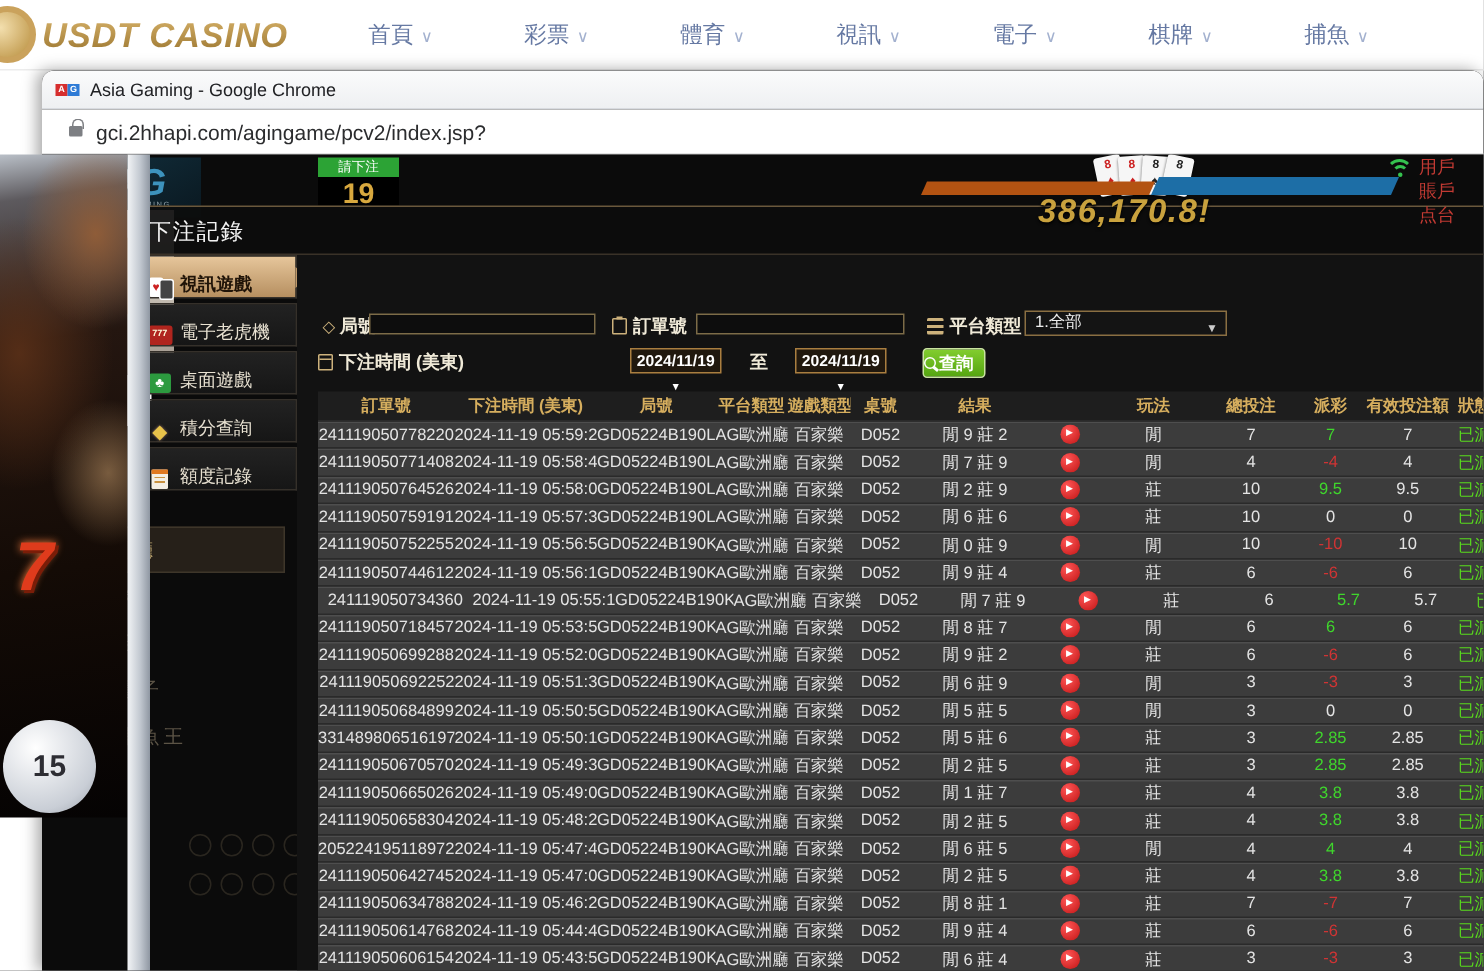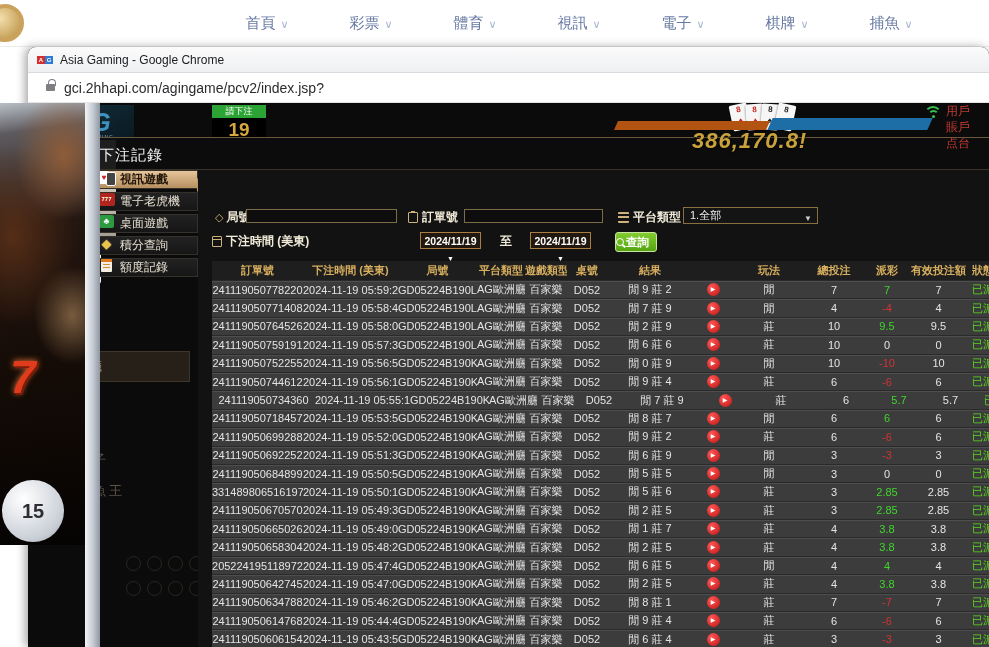--- a/index.html
+++ b/index.html
@@ -88,22 +88,22 @@
   .mi-ic.slot { background:#b0251e; } .mi-ic.fish { background:#b8902e; color:#5a3c08; font-size:8px; }
   .roulette { position:absolute; left:95px; top:450px; width:120px; z-index:2; opacity:.5; }
   .roulette span { display:inline-block; width:15px; height:15px; border:1px solid #4a4234; border-radius:50%; margin:3px; }
 
   
   .modal { position:absolute; left:62px; top:34px; width:960px; height:560px; z-index:20; }
   .modal-title { position:absolute; left:0; top:0; width:100%; height:33px; background:rgba(13,13,13,.92);
     border-top:1px solid #6a583c; border-bottom:1px solid #3a3228; color:#f2f2f2; font-size:15px;
     line-height:33px; padding-left:9px; letter-spacing:1px; }
   .m-sidebar { position:absolute; left:0; top:33px; width:108px; border-left:1px solid #6a583c; }
-  .m-item { height:19px; margin-bottom:3px; background:linear-gradient(#222,#161616); border:1px solid #35302a;
-    border-left:none; display:flex; align-items:flex-start; padding-left:7px; font-size:12px; color:#e9e2d2;
+  .m-item { height:29px; margin-bottom:3px; background:linear-gradient(#222,#161616); border:1px solid #35302a;
+    border-left:none; display:flex; align-items:flex-end; padding-left:7px; font-size:12px; color:#e9e2d2;
     cursor:pointer; position:relative; white-space:nowrap; }
   .m-item.active { background:linear-gradient(#e6c69b,#b68f60); color:#201408; font-weight:bold; }
   .m-item.active:after { content:""; position:absolute; right:-8px; top:7px; border-left:8px solid #bf996a;
     border-top:7px solid transparent; border-bottom:7px solid transparent; }
   .m-ic { width:17px; margin-right:5px; flex:none; display:flex; justify-content:center; }
   .ic-cards { width:15px; height:13px; position:relative; }
   .ic-cards:before { content:"♥"; position:absolute; left:0; top:0; width:10px; height:13px; background:#fff; border-radius:2px;
     color:#c22; font-size:8px; line-height:13px; text-align:center; }
   .ic-cards:after { content:""; position:absolute; left:7px; top:1px; width:8px; height:12px; background:#444; border:1px solid #fff; border-radius:2px; }
   .ic-777 { width:16px; height:13px; background:#b0251e; border-radius:2px; color:#ffd; font-size:6px; font-weight:bold;
@@ -162,20 +162,21 @@
     justify-content:center; font-size:20px; font-weight:bold; color:#2d2d33; }
   .silver { position:absolute; left:85px; top:103px; width:15px; height:544px; z-index:7;
     background:linear-gradient(90deg,#f2f4f6,#c3c9d1 55%,#8f97a2); }
 </style>
 </head>
 <body>
 
 <div class="site-header">
   <div class="logo-wrap">
     <div class="coin"></div>
+    <div class="logo-text">USDT CASINO</div>
   </div>
   <div class="main-nav" id="main-nav">
       <div class="nav-item"><span>首頁</span><span class="chev">∨</span></div>
       <div class="nav-item"><span>彩票</span><span class="chev">∨</span></div>
       <div class="nav-item"><span>體育</span><span class="chev">∨</span></div>
       <div class="nav-item"><span>視訊</span><span class="chev">∨</span></div>
       <div class="nav-item"><span>電子</span><span class="chev">∨</span></div>
       <div class="nav-item"><span>棋牌</span><span class="chev">∨</span></div>
       <div class="nav-item"><span>捕魚</span><span class="chev">∨</span></div>
     </div>
@@ -527,21 +528,21 @@
               <div class="tcell" style="width: 40px;">
                 <div class="play-btn">▶</div>
               </div>
               <div class="tcell" style="width: 72px;">莊</div>
               <div class="tcell" style="width: 58px;">6</div>
               <div class="tcell neg" style="width: 48px;">-6</div>
               <div class="tcell" style="width: 55px;">6</div>
               <div class="tcell left status" style="width: 80px;">已派彩</div>
             </div>
             <div class="trow ">
-              <div class="tcell" style="width: 91px;">241119050692252</div>
+              <div class="tcell" style="width: 91px; text-align: right;">241119050692252</div>
               <div class="tcell" style="width: 95px;">2024-11-19 05:51:32</div>
               <div class="tcell" style="width: 79px;">GD05224B190KR</div>
               <div class="tcell" style="width: 48px;">AG歐洲廳</div>
               <div class="tcell" style="width: 42px;">百家樂</div>
               <div class="tcell" style="width: 40px;">D052</div>
               <div class="tcell" style="width: 86px;">閒 6 莊 9</div>
               <div class="tcell" style="width: 40px;">
                 <div class="play-btn">▶</div>
               </div>
               <div class="tcell" style="width: 72px;">閒</div>

